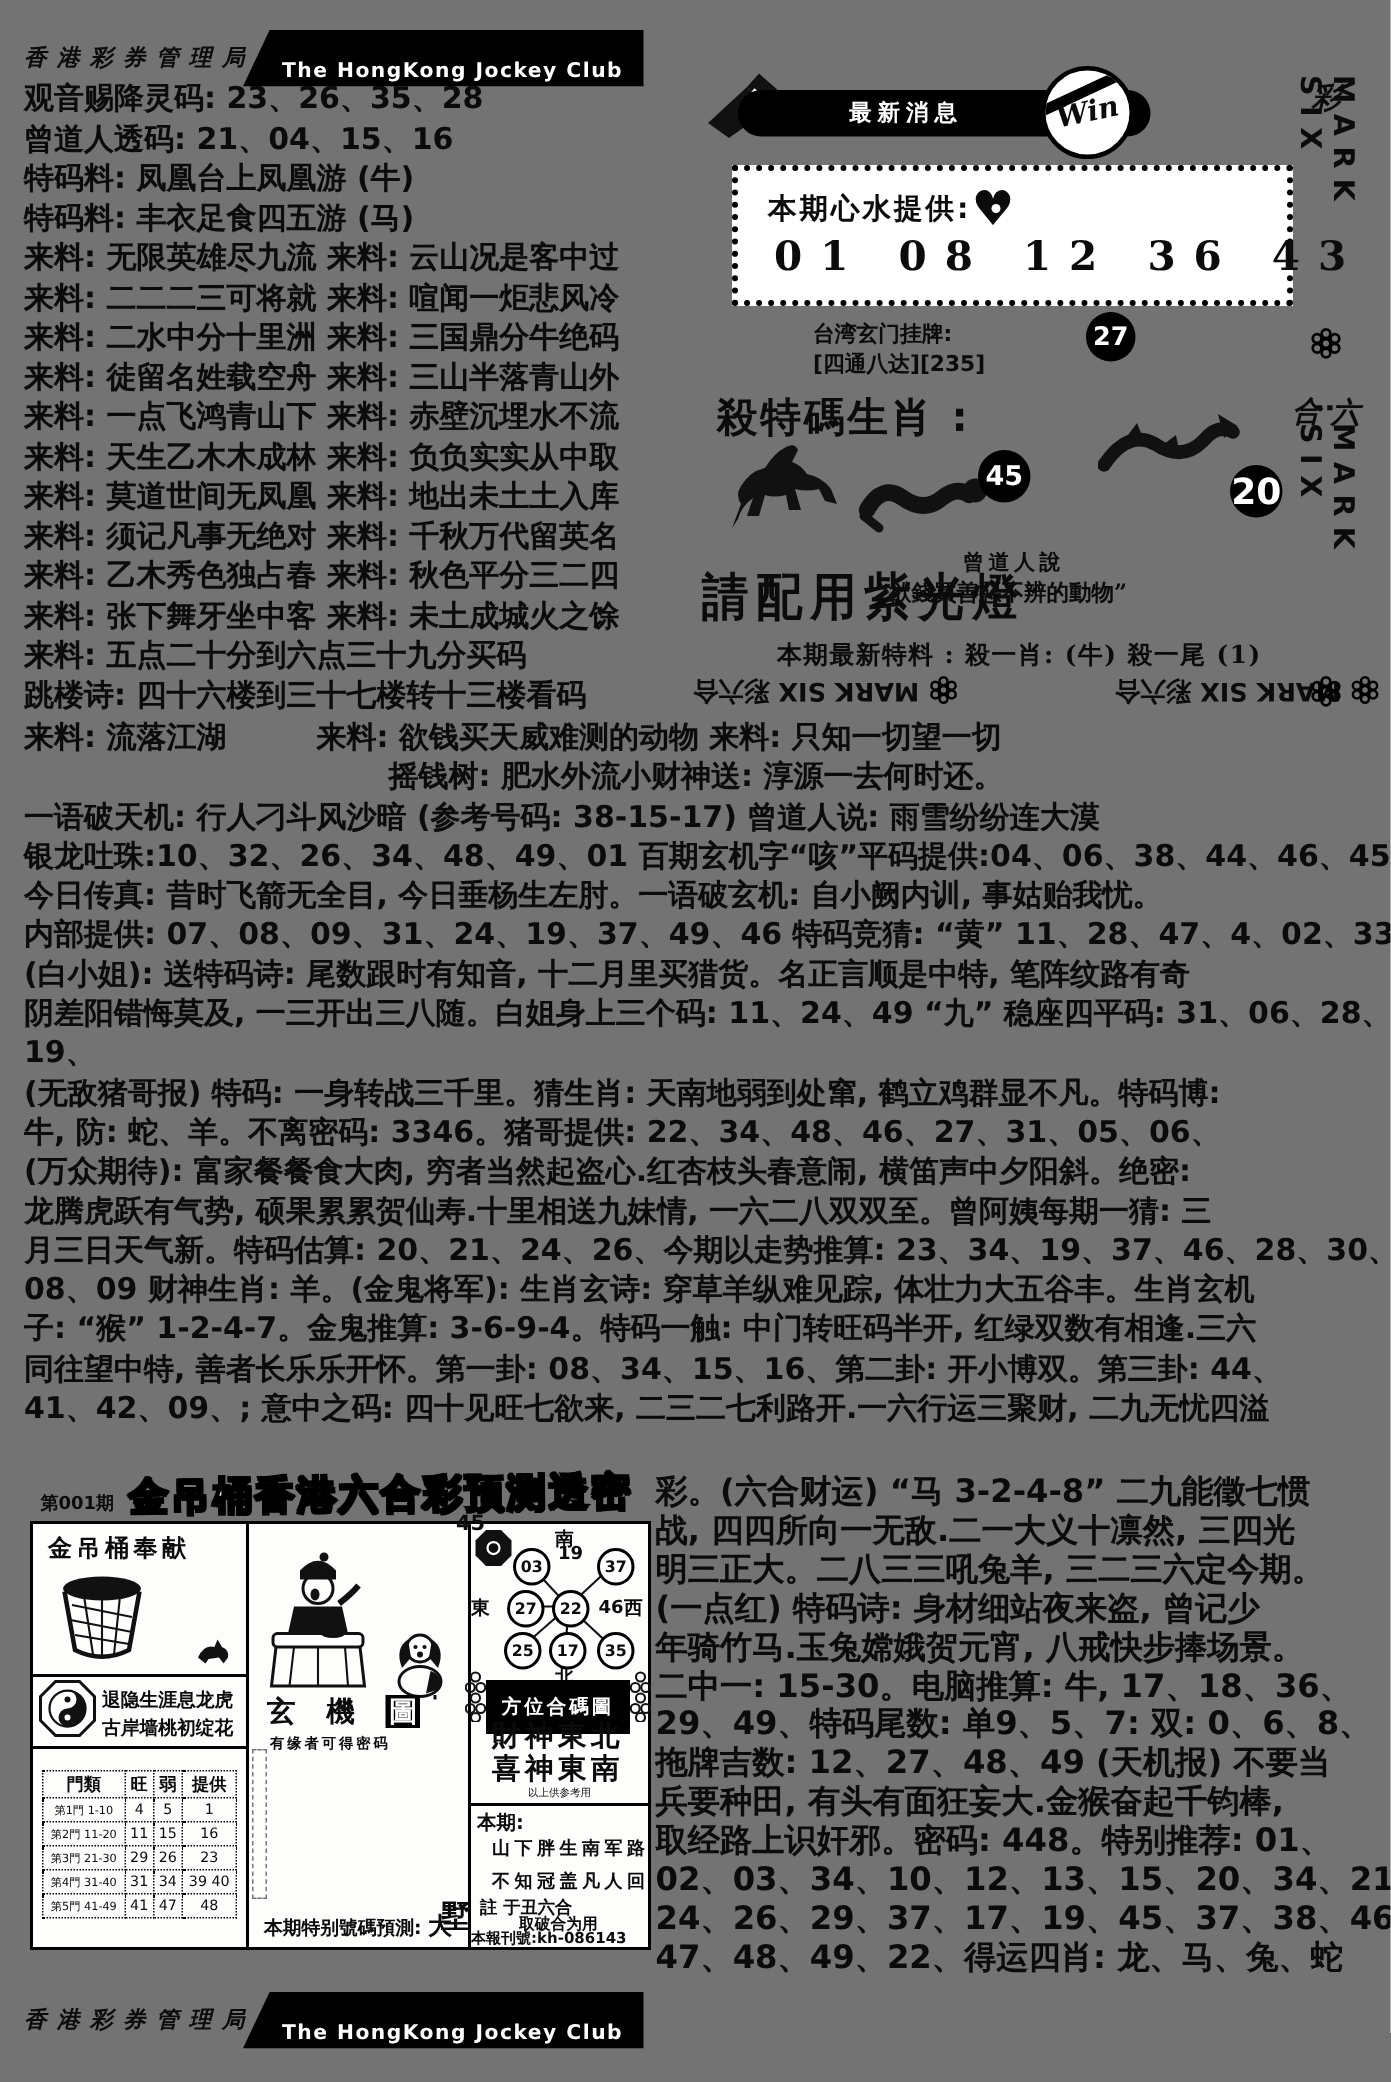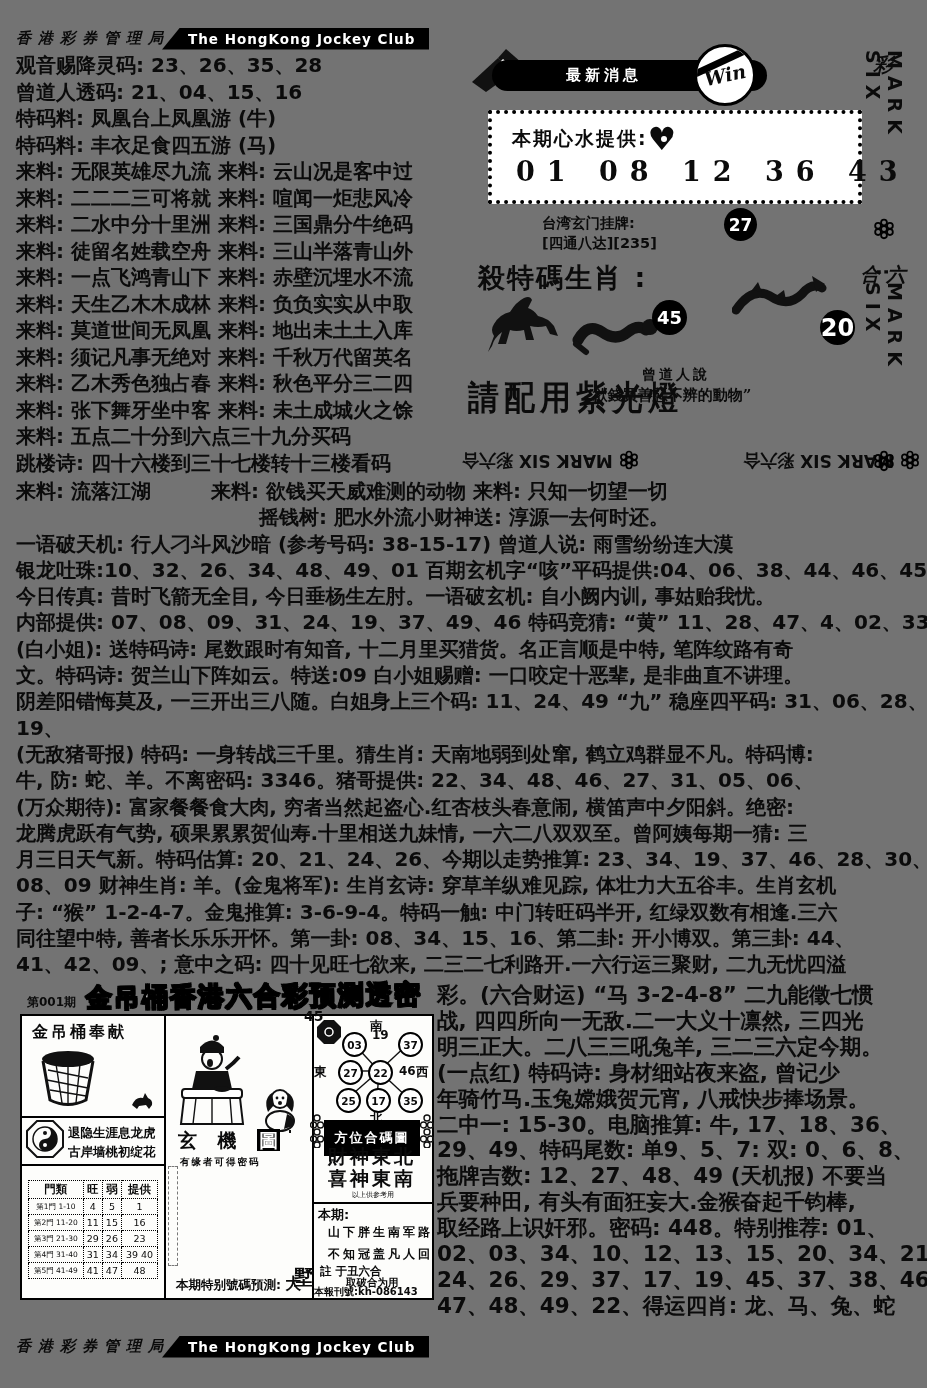--- a/index.html
+++ b/index.html
@@ -5,21 +5,21 @@
   html,body{margin:0;padding:0;background:#e8e8e6;}
   .page{position:relative;width:927px;height:1388px;background:#737373;margin:0 auto;
         font-family:"DejaVu Sans",sans-serif;color:#0b0b0b;overflow:hidden;}
   .abs{position:absolute;}
   .ln{white-space:nowrap;}
   .b{font-weight:700;}
   
   .brand{display:flex;align-items:center;height:21px;}
   .brand-cn{font-size:15px;font-weight:800;letter-spacing:7px;font-style:italic;white-space:nowrap;}
   .brand-en{background:#000;color:#fff;font-size:13.5px;font-weight:700;letter-spacing:1px;
-            padding:3px 14px 3px 26px;margin-left:-8px;white-space:nowrap;
+            padding:19px 14px 3px 26px;margin-left:-8px;white-space:nowrap;
             clip-path:polygon(18px 0,100% 0,100% 100%,0 100%);}
   
   .leftcol{font-size:20px;font-weight:700;line-height:26.5px;}
   .midcol{font-size:20px;font-weight:700;line-height:26.3px;width:900px;}
   .midrow{display:flex;justify-content:center;width:896px;}
   .rightcol{font-size:21.5px;font-weight:800;line-height:25.9px;}
   
   .news-banner{background:#000;border-radius:16px;width:275px;height:31px;}
   .news-label{position:absolute;left:74px;top:6px;color:#fff;font-size:15px;font-weight:700;letter-spacing:4px;white-space:nowrap;}
   .win{width:56px;height:56px;border:3.5px solid #000;border-radius:50%;background:#fff;
@@ -137,20 +137,21 @@
   <svg class="abs" style="left:732px;top:268px;" width="95" height="55" viewBox="0 0 95 55">
     <path d="M4 42 Q20 18 38 28 Q56 40 70 26 Q80 14 90 20" fill="none" stroke="#111" stroke-width="9" stroke-linecap="round"></path>
     <path d="M80 8 L93 16 L84 24 Z" fill="#111"></path>
     <path d="M20 22 L26 14 L30 24 Z M44 28 L52 22 L54 32 Z" fill="#111"></path>
   </svg>
   <div class="abs ball" style="left:820px;top:310px;width:35px;height:35px;font-size:24px;">20</div>
 
   <div class="abs kai" style="left:642px;top:366px;font-size:14px;letter-spacing:3px;font-weight:600;">曾道人說</div>
   <div class="abs kai ln" style="left:584px;top:386px;font-size:15px;font-weight:700;">“欲錢買善惡不辨的動物”</div>
   <div class="abs purple ln" style="left:468px;top:378px;">請配用紫光燈</div>
+  <div class="abs kai ln" style="left:518px;top:426px;font-size:16.5px;font-weight:800;letter-spacing:1px;">本期最新特料 : 殺一肖: (牛) 殺一尾 (1)</div>
 
   <div class="abs mirror" style="left:462px;top:449px;width:458px;justify-content:space-between;">
     <span style="display:flex;align-items:center;gap:6px;">
       <svg width="20" height="20" viewBox="0 0 24 24">
           <g fill="none" stroke="#000" stroke-width="2">
             <circle cx="12" cy="5" r="3.2"></circle>
             <circle cx="5.5" cy="8.5" r="3.2"></circle>
             <circle cx="18.5" cy="8.5" r="3.2"></circle>
             <circle cx="12" cy="12" r="3.2"></circle>
             <circle cx="5.5" cy="15.5" r="3.2"></circle>
@@ -210,21 +211,20 @@
     <div class="ln">来料: 流落江湖　　　来料: 欲钱买天威难测的动物  来料: 只知一切望一切</div>
     <div class="midrow">
       <span class="ln">摇钱树: 肥水外流</span>
       <span class="ln">小财神送: 淳源一去何时还。</span>
     </div>
     <div class="ln">一语破天机: 行人刁斗风沙暗 (参考号码: 38-15-17) 曾道人说: 雨雪纷纷连大漠</div>
     <div class="ln">银龙吐珠:10、32、26、34、48、49、01 百期玄机字“咳”平码提供:04、06、38、44、46、45、</div>
     <div class="ln">今日传真: 昔时飞箭无全目, 今日垂杨生左肘。一语破玄机: 自小阙内训, 事姑贻我忧。</div>
     <div class="ln">内部提供: 07、08、09、31、24、19、37、49、46 特码竞猜: “黄” 11、28、47、4、02、33、</div>
     <div class="ln">(白小姐): 送特码诗: 尾数跟时有知音, 十二月里买猎货。名正言顺是中特, 笔阵纹路有奇</div>
-    <div class="ln">文。特码诗: 贺兰山下阵如云。特送:09   白小姐赐赠: 一口咬定十恶辈, 是非曲直不讲理。</div>
     <div class="ln">阴差阳错悔莫及, 一三开出三八随。白姐身上三个码: 11、24、49 “九” 稳座四平码: 31、06、28、</div>
     <div class="ln">19、</div>
     <div class="ln">(无敌猪哥报) 特码: 一身转战三千里。猜生肖: 天南地弱到处窜, 鹤立鸡群显不凡。特码博:</div>
     <div class="ln">牛, 防: 蛇、羊。不离密码: 3346。猪哥提供: 22、34、48、46、27、31、05、06、</div>
     <div class="ln">(万众期待): 富家餐餐食大肉, 穷者当然起盗心.红杏枝头春意闹, 横笛声中夕阳斜。绝密:</div>
     <div class="ln">龙腾虎跃有气势, 硕果累累贺仙寿.十里相送九妹情, 一六二八双双至。曾阿姨每期一猜: 三</div>
     <div class="ln">月三日天气新。特码估算: 20、21、24、26、今期以走势推算: 23、34、19、37、46、28、30、</div>
     <div class="ln">08、09 财神生肖: 羊。(金鬼将军): 生肖玄诗: 穿草羊纵难见踪, 体壮力大五谷丰。生肖玄机</div>
     <div class="ln">子: “猴” 1-2-4-7。金鬼推算: 3-6-9-4。特码一触: 中门转旺码半开, 红绿双数有相逢.三六</div>
     <div class="ln">同往望中特, 善者长乐乐开怀。第一卦: 08、34、15、16、第二卦: 开小博双。第三卦: 44、</div>

